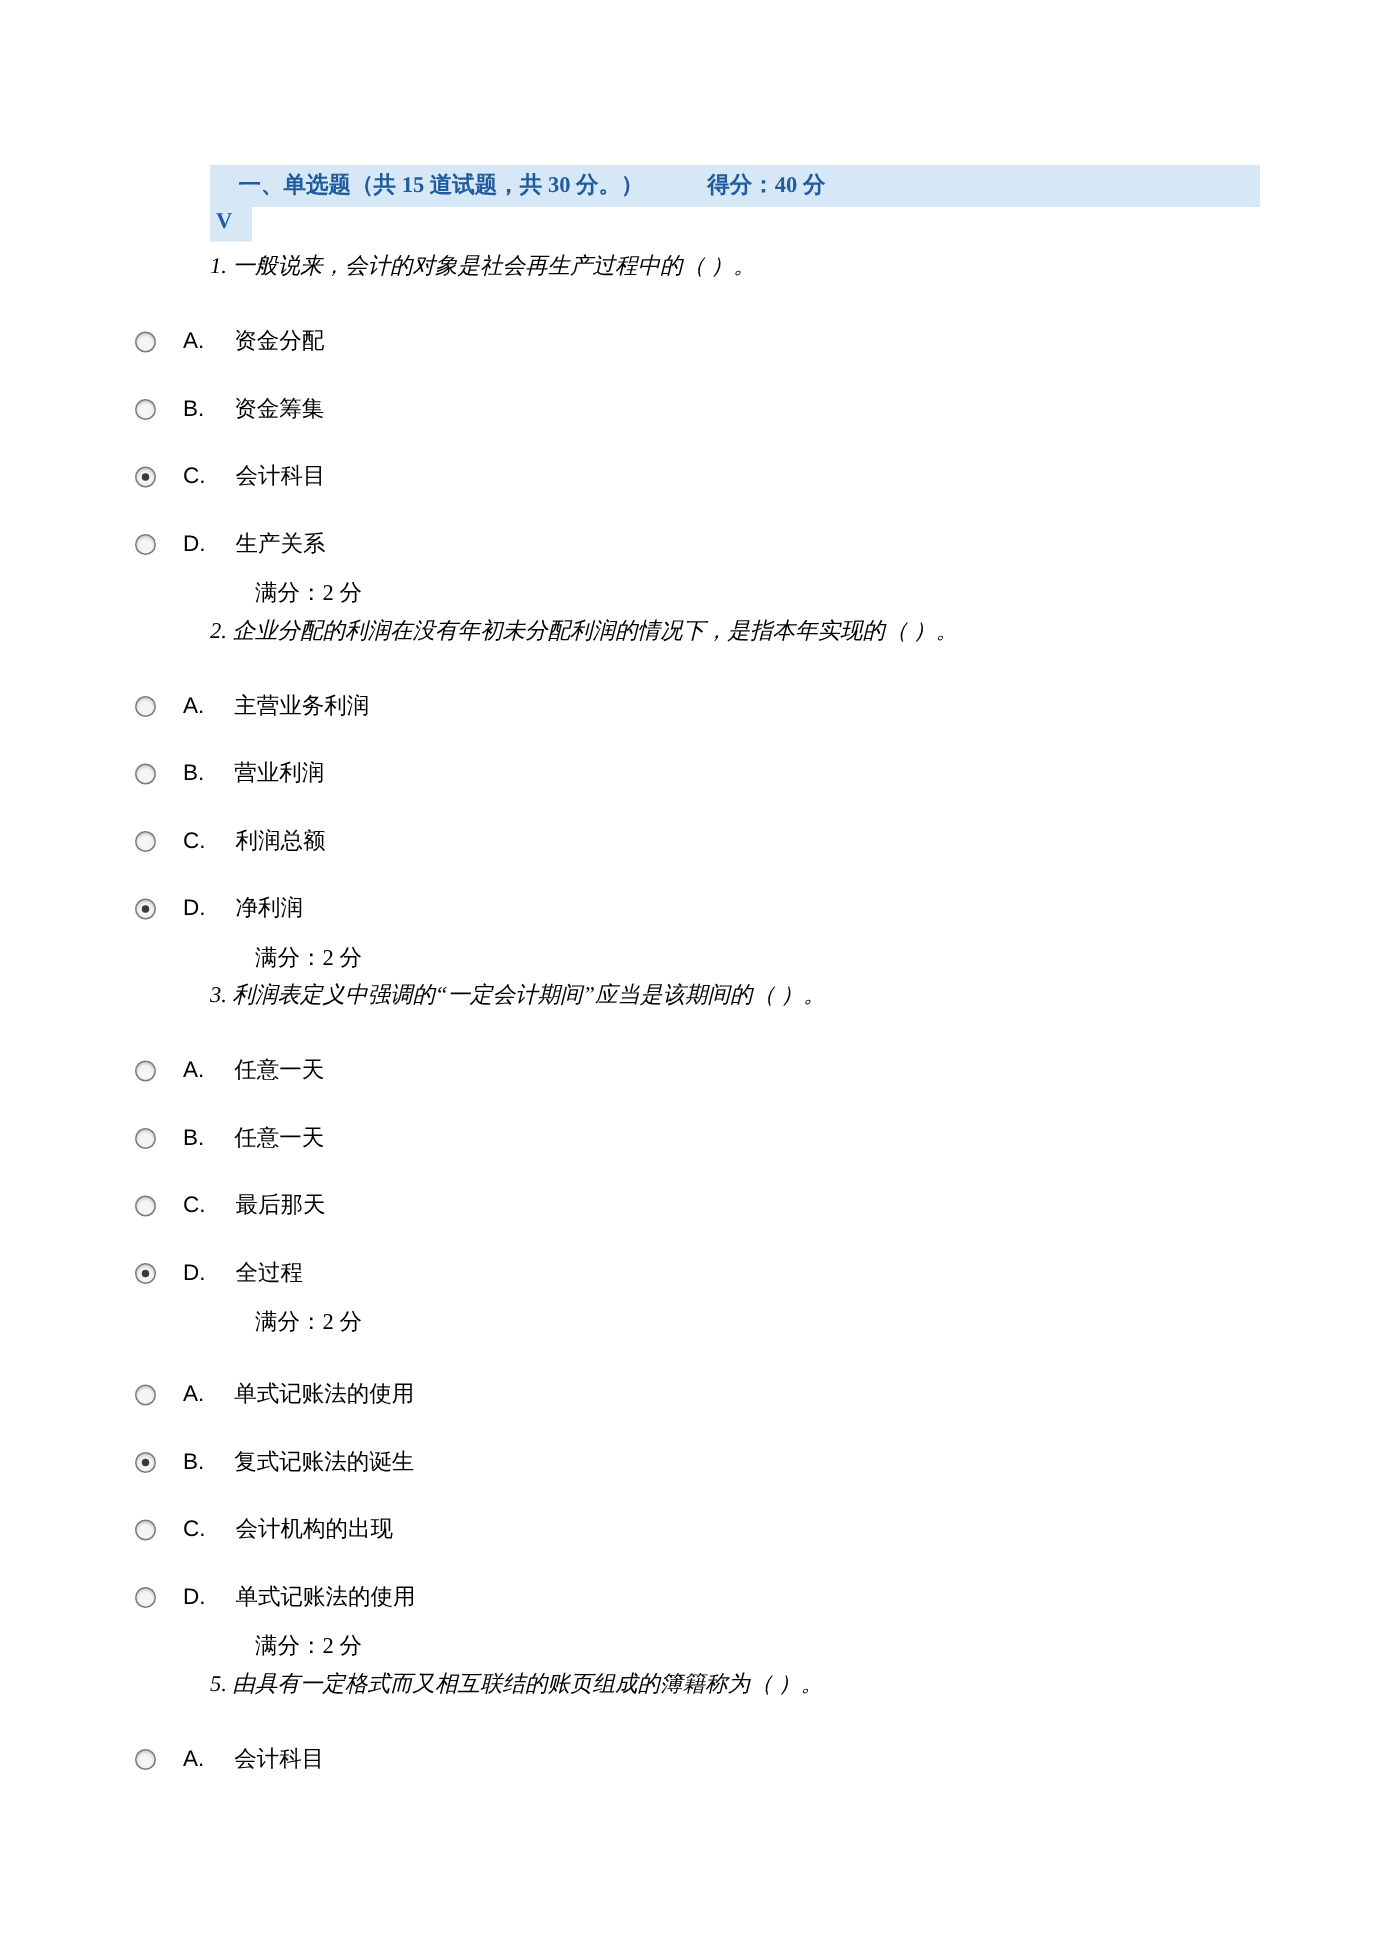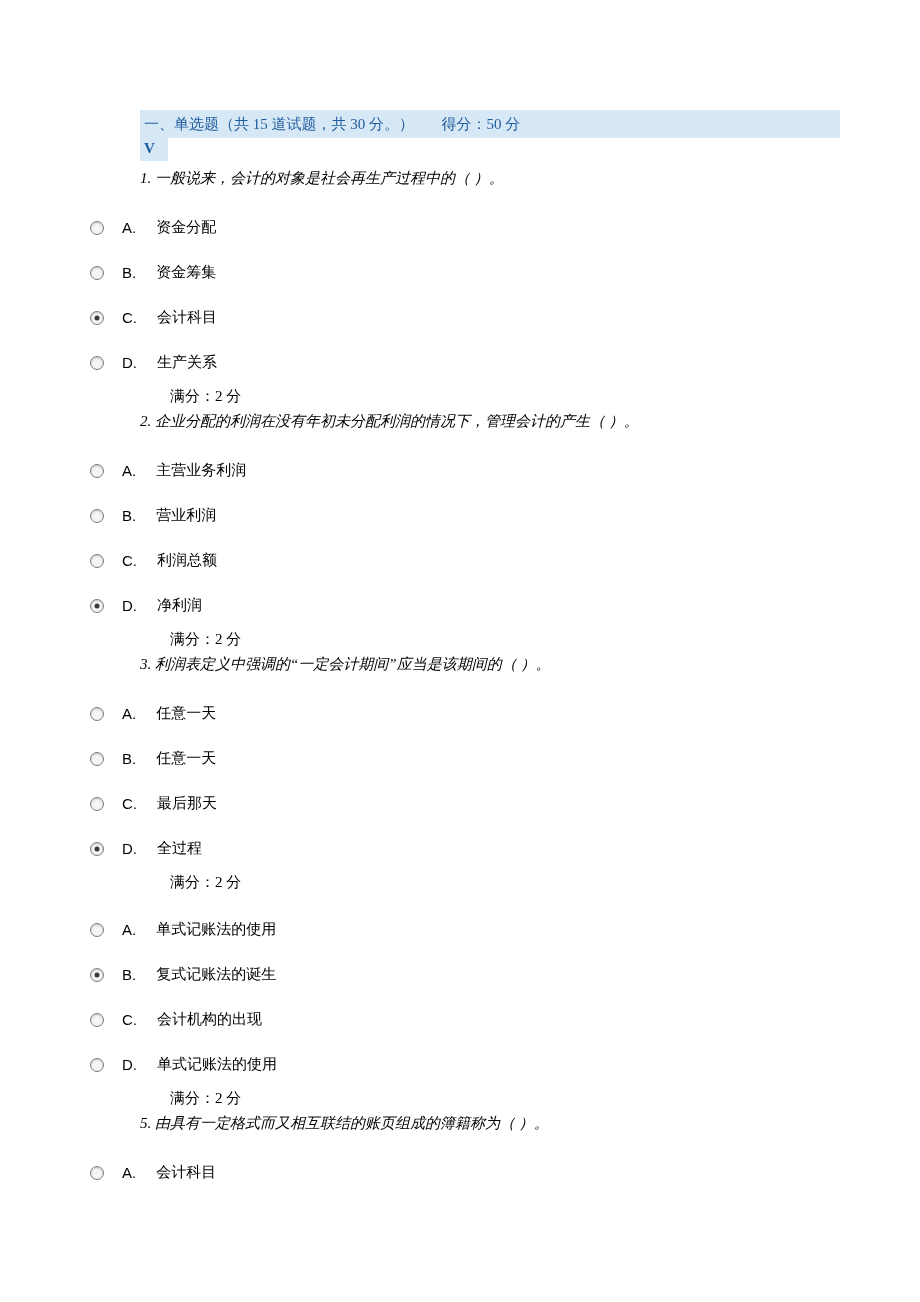--- a/index.html
+++ b/index.html
@@ -18,22 +18,23 @@
     margin-left: 60px;
     margin-top: 110px;
     margin-bottom: 4px;
   }
   .header-line {
     background: #d6e7f5;
     padding: 2px 4px;
     line-height: 1.6;
   }
   .header-line .bold {
-    font-weight: normal;
+    font-weight: bold;
     color: #1f5c9e;
+    margin-left: 15px;
   }
   .header-v {
     background: #d6e7f5;
     font-weight: bold;
     color: #1f5c9e;
     padding: 0 4px 2px 4px;
     line-height: 1.4;
     width: 20px;
   }
   .question-text {
@@ -91,21 +92,21 @@
 </style>
 </head>
 <body>
 
 <div class="container">
 
   <div class="header-block">
     <div class="header-line">
       <span class="bold">一、单选题（共 15 道试题，共 30 分。）</span>
       <span style="display:inline-block;width:20px;"></span>
-      <span class="bold">得分：50 分</span>
+      <span class="bold">得分：40 分</span>
     </div>
     <div class="header-v">V</div>
   </div>
 
   <div class="question-text">
     <span class="qnum">1.</span>
     <span>一般说来，会计的对象是社会再生产过程中的（ ）。</span>
   </div>
   <div class="option-row">
     <span class="radio-visual"></span>
@@ -124,21 +125,21 @@
   </div>
   <div class="option-row">
     <span class="radio-visual"></span>
     <span class="opt-letter">D.</span>
     <span class="opt-text">生产关系</span>
   </div>
   <div class="score-line">满分：2 分</div>
 
   <div class="question-text">
     <span class="qnum">2.</span>
-    <span>企业分配的利润在没有年初未分配利润的情况下，管理会计的产生（ ）。</span>
+    <span>企业分配的利润在没有年初未分配利润的情况下，是指本年实现的（ ）。</span>
   </div>
   <div class="option-row">
     <span class="radio-visual"></span>
     <span class="opt-letter">A.</span>
     <span class="opt-text">主营业务利润</span>
   </div>
   <div class="option-row">
     <span class="radio-visual"></span>
     <span class="opt-letter">B.</span>
     <span class="opt-text">营业利润</span>

